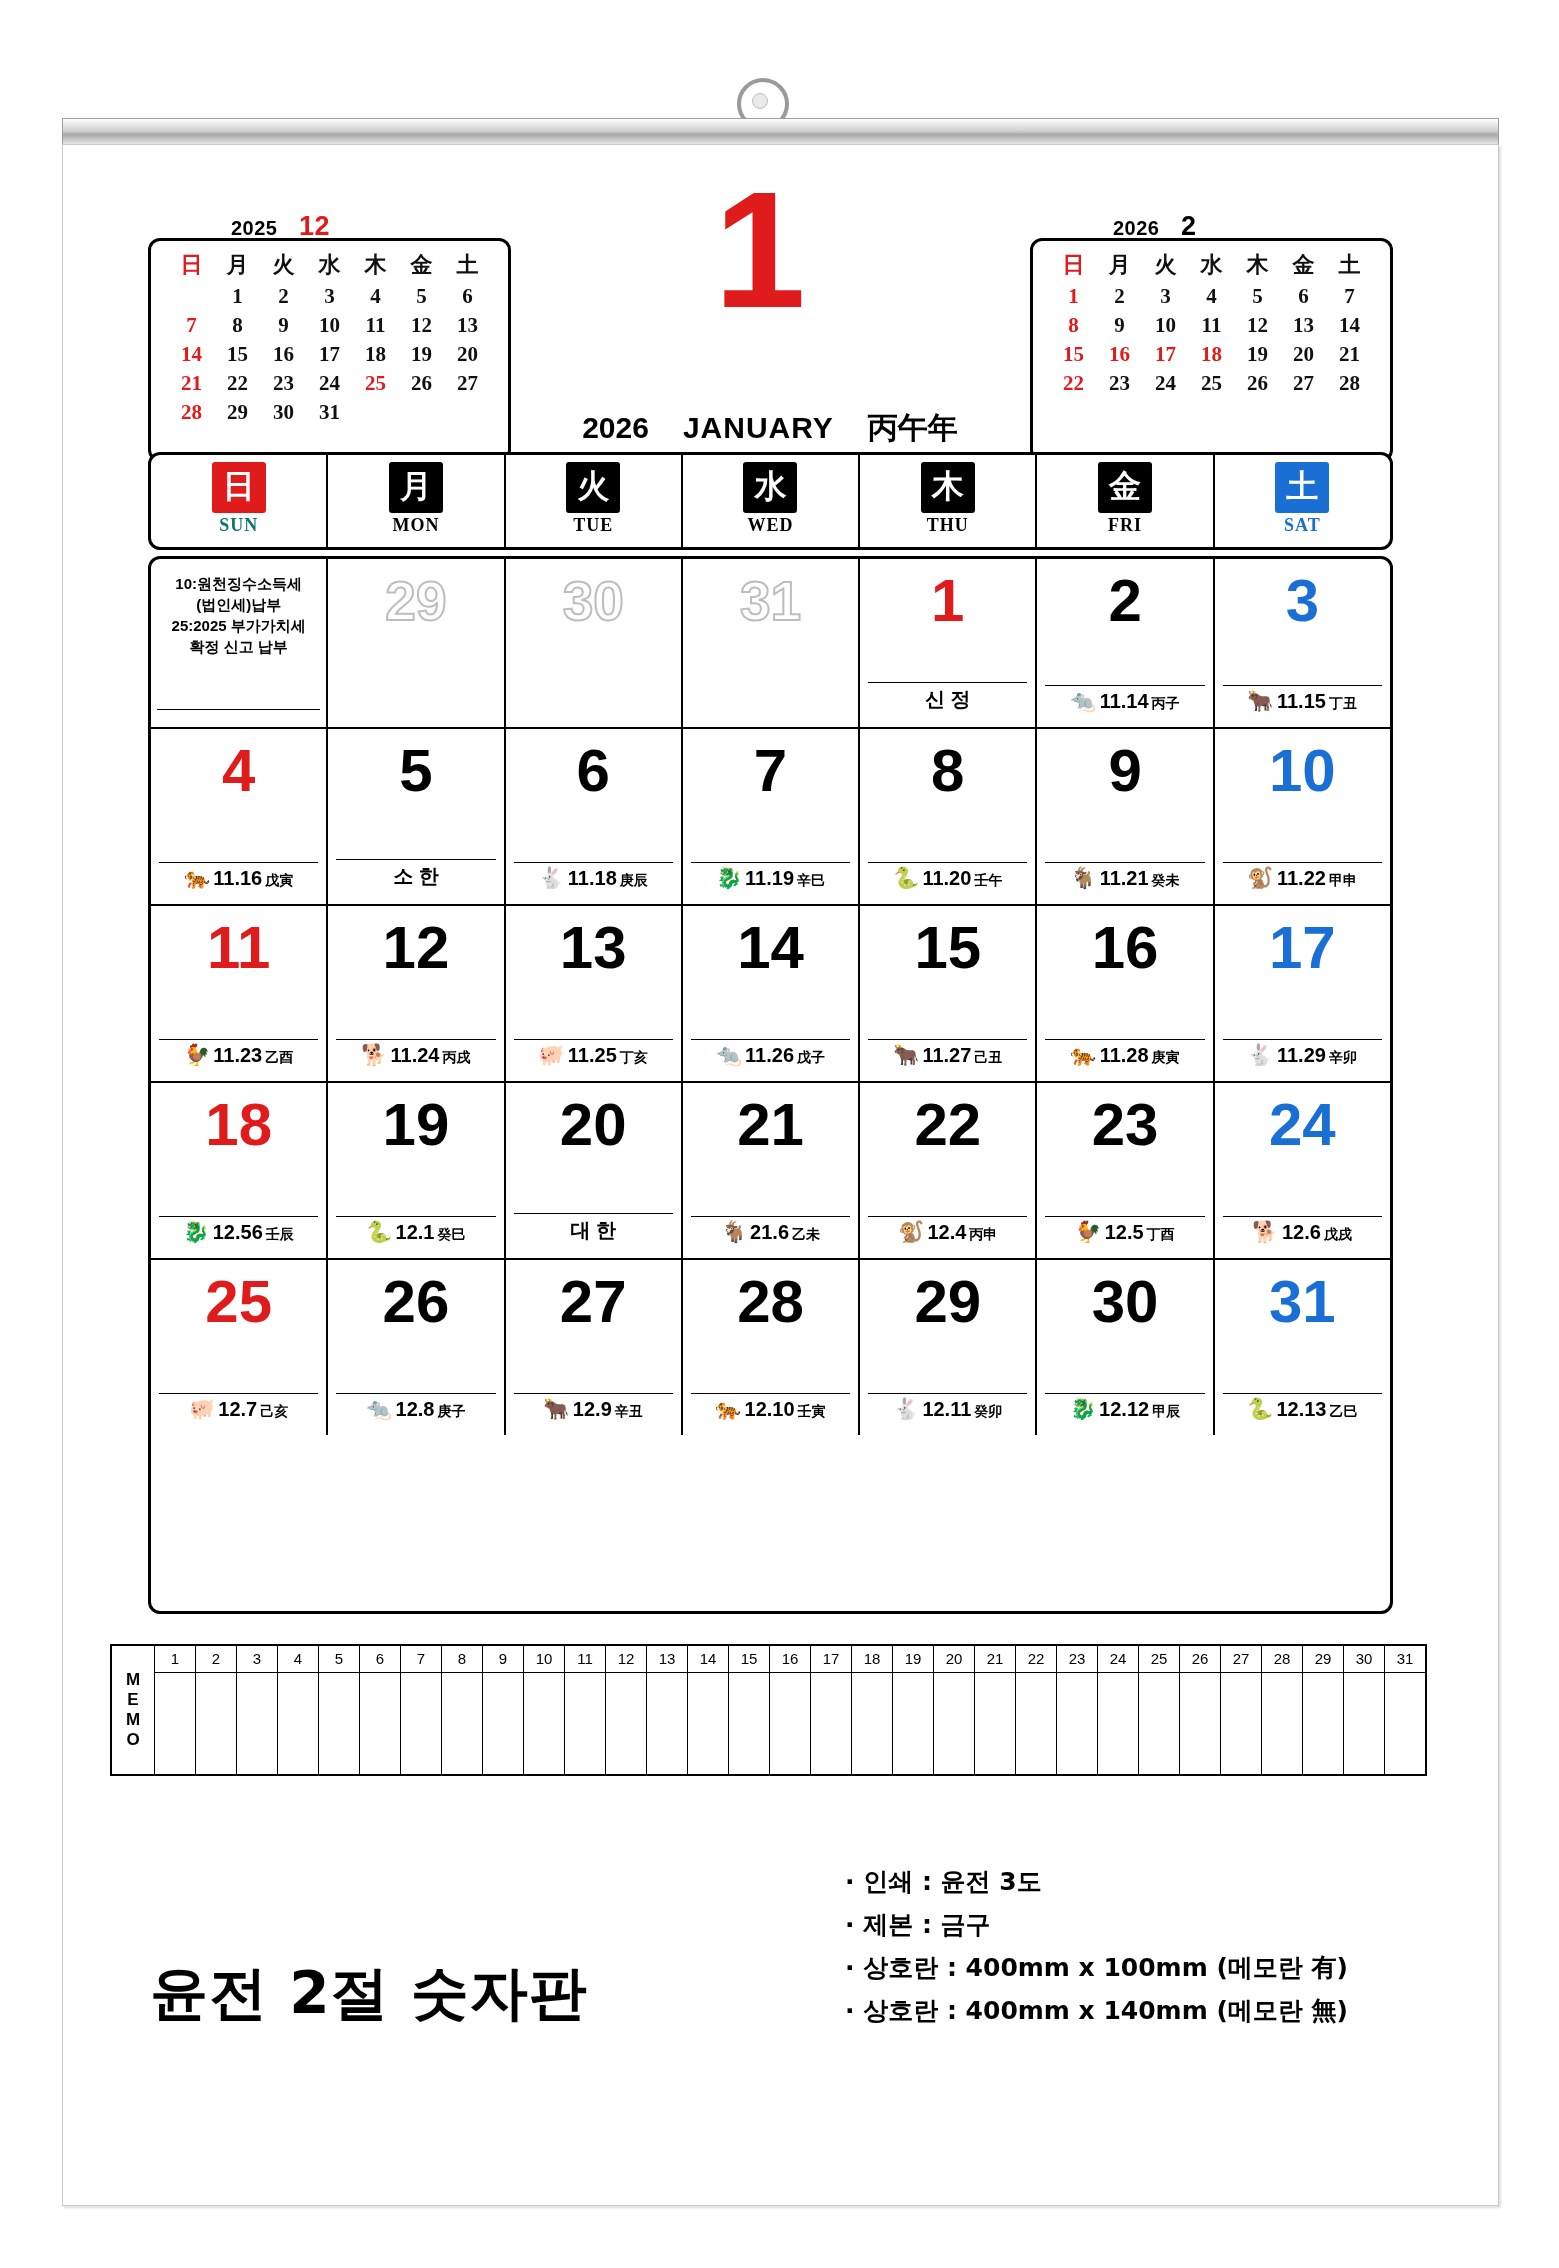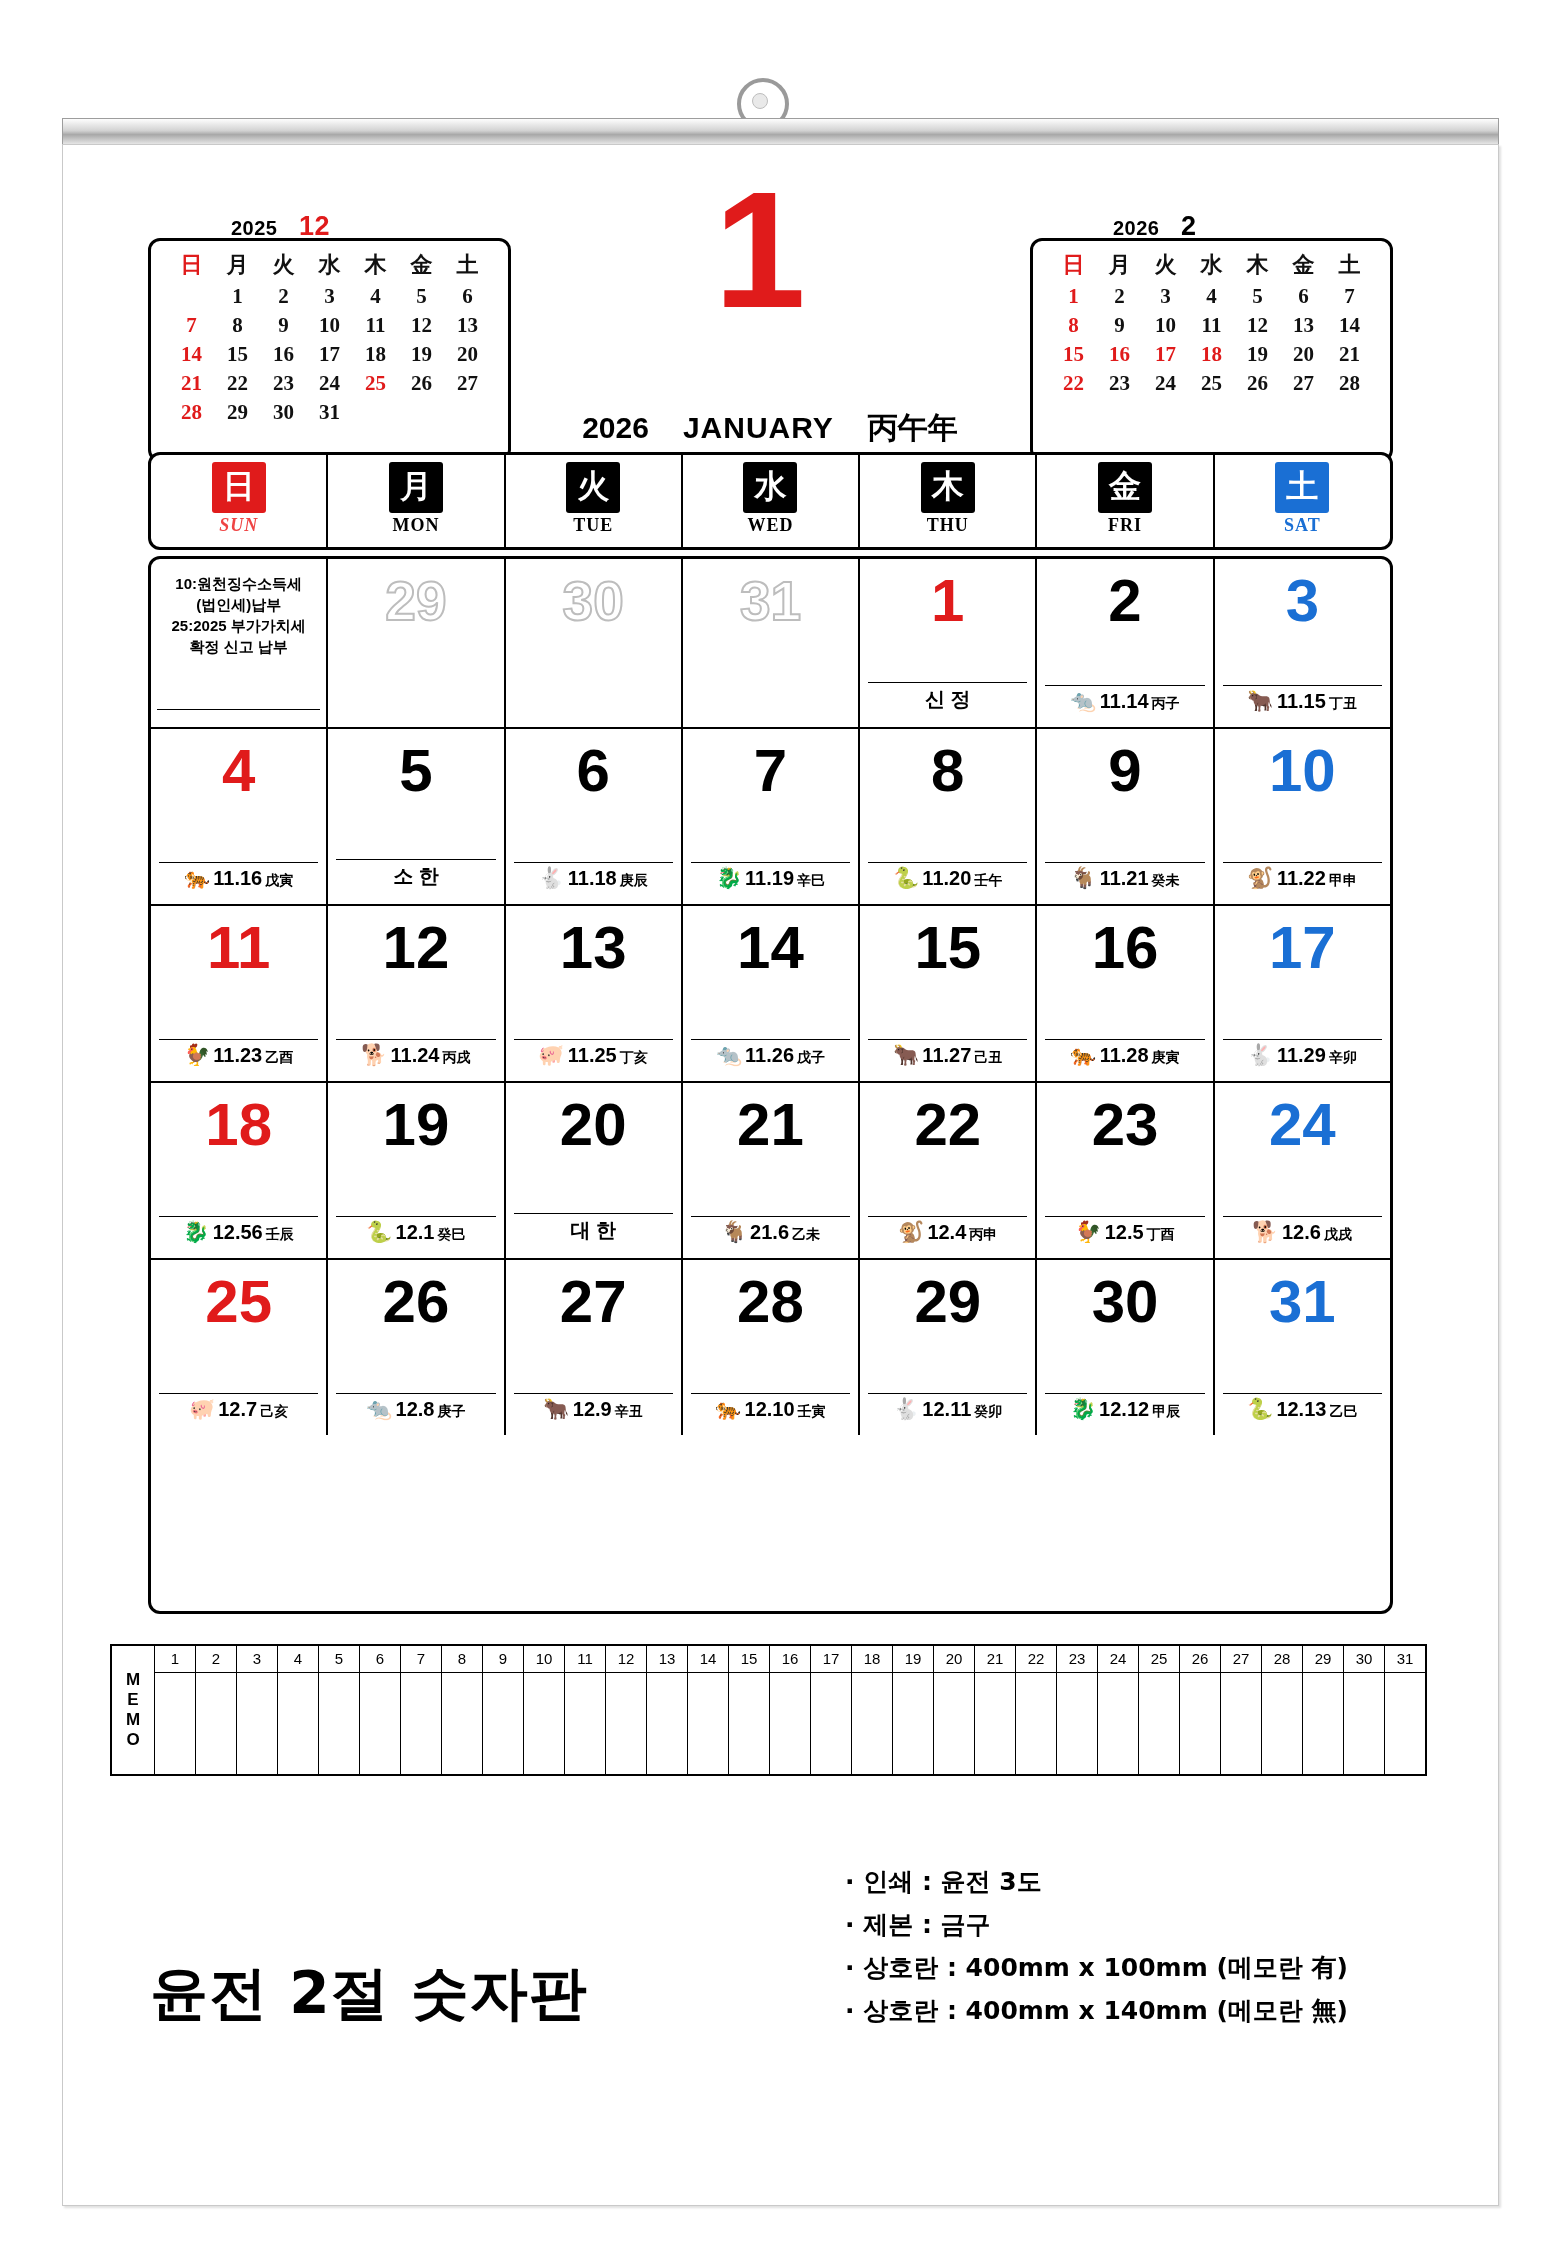--- a/index.html
+++ b/index.html
@@ -45,26 +45,26 @@
   .yearline .gz{font-family:"DejaVu Sans",sans-serif;}
 
   
   .whead{position:absolute;left:148px;top:452px;width:1239px;height:92px;border:3px solid #000;border-radius:12px;background:#fff;display:flex;}
   .whead .wc{flex:1;position:relative;text-align:center;}
   .whead .wc + .wc{border-left:2px solid #000;}
   .whead .kanji{display:inline-block;margin-top:7px;font-family:"DejaVu Sans",sans-serif;font-weight:bold;font-size:32px;color:#fff;background:#000;padding:3px 11px 4px;border-radius:3px;}
   .whead .wc.sun .kanji{background:#e01b1b;}
   .whead .wc.sat .kanji{background:#1a6fd4;}
   .whead .en{display:block;font-size:18px;font-weight:bold;font-family:"Liberation Serif",serif;margin-top:2px;letter-spacing:1px;}
-  .whead .wc.sun .en{color:#ef4444;font-style:italic;}
+  .whead .wc.sun .en{color:#0f766e;}
   .whead .wc.sat .en{color:#1a6fd4;}
 
   
   .grid{position:absolute;left:148px;top:556px;width:1239px;height:1052px;border:3px solid #000;border-radius:12px;background:#fff;overflow:hidden;}
-  .row{display:flex;height:175px;}
+  .row{display:flex;height:175px;justify-content:center;}
   .row.r1{height:168px;}
   .row + .row{border-top:2px solid #000;}
   .cell{flex:1;position:relative;}
   .cell + .cell{border-left:2px solid #000;}
 
   .dnum{position:absolute;top:10px;left:0;width:100%;text-align:center;font-size:60px;font-weight:bold;line-height:64px;font-family:"Liberation Sans",sans-serif;}
   .dnum.sun{color:#e01b1b;}
   .dnum.sat{color:#1a6fd4;}
   .dnum.out{color:#fff;-webkit-text-stroke:2px #bdbdbd;font-size:55px;}
 

